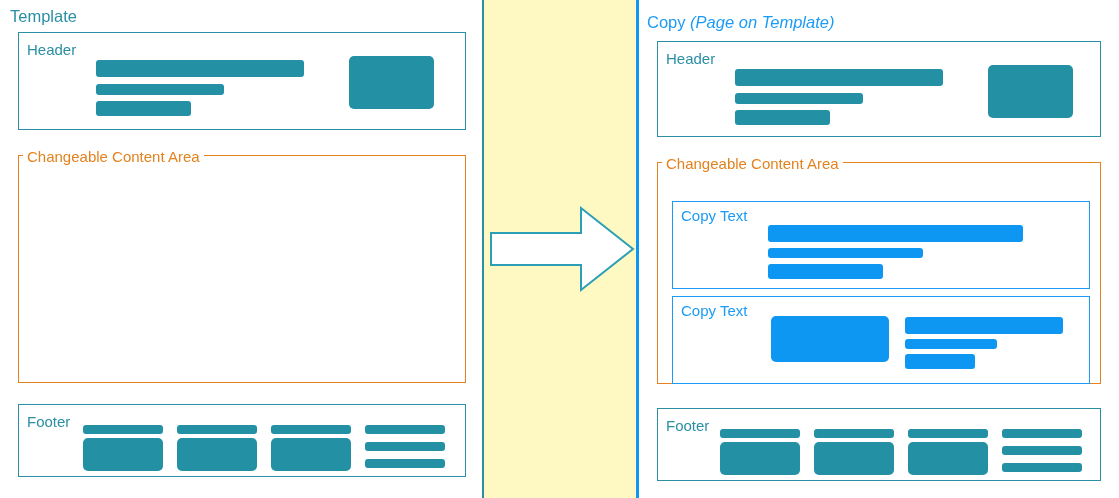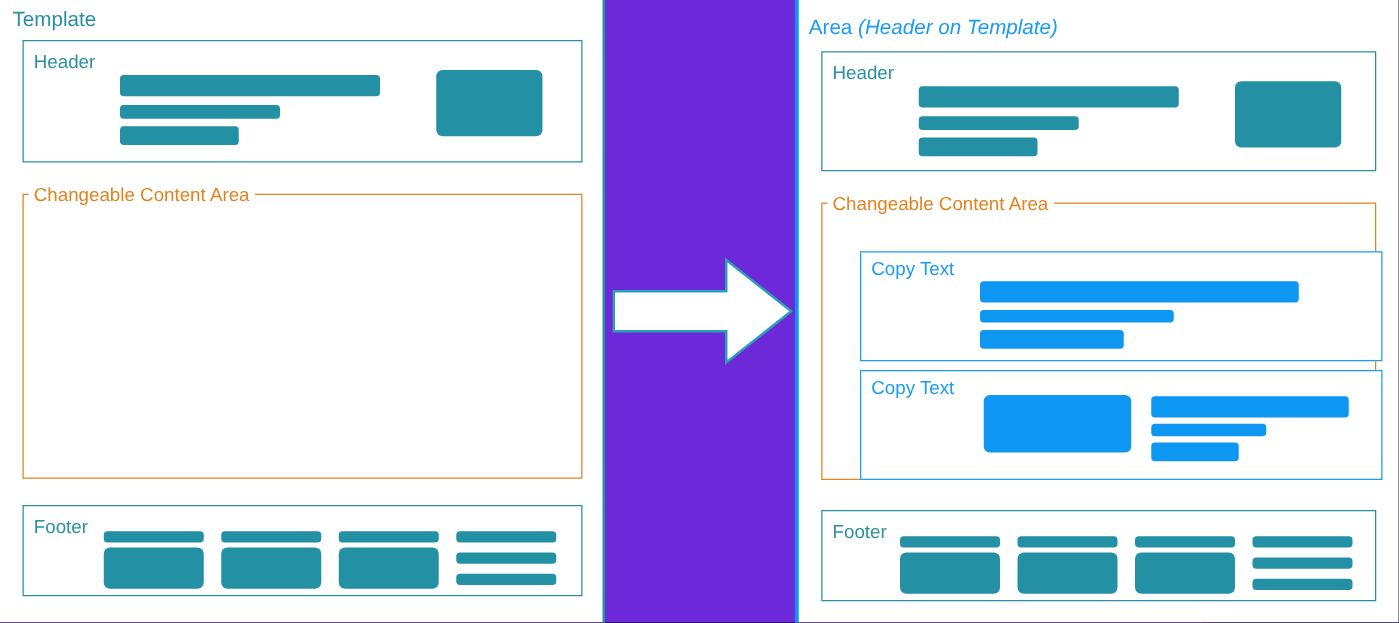--- a/index.html
+++ b/index.html
@@ -10,21 +10,21 @@
   body {
     width: 1119px;
     height: 498px;
     overflow: hidden;
     font-family: "Liberation Sans", sans-serif;
   }
   .stage {
     position: relative;
     width: 962px;
     height: 498px;
-    background: #6d28d9;
+    background: #fef9c3;
   }
 
   
   .panel {
     position: absolute;
     background: #ffffff;
     box-sizing: border-box;
   }
   .panel-template {
     left: 0px;
@@ -64,21 +64,21 @@
     font-style: italic;
   }
 
   
   .section {
     position: absolute;
     box-sizing: border-box;
     background: #ffffff;
   }
   .section-teal  { border: 1.5px solid #2b8fa3; }
-  .section-blue  { border: 1.5px solid #1b9bf5; margin-left: 16px; }
+  .section-blue  { border: 1.5px solid #1b9bf5; }
   .section-orange{ border: 1.5px solid #e3821e; text-align: right; }
 
   .section-label {
     position: absolute;
     font-size: 15px;
     line-height: 1;
     white-space: nowrap;
     background: #ffffff;
     padding: 0 4px;
   }
@@ -154,21 +154,21 @@
 
   <div class="arrow-wrap">
     <svg width="146" height="88" viewBox="0 0 146 88">
       <polygon points="2,28 92,28 92,3 144,44 92,85 92,60 2,60" fill="#ffffff" stroke="#2b9fb5" stroke-width="2"></polygon>
     </svg>
   </div>
 
   <div class="panel panel-page">
 
     <div class="panel-title title-page">
-      <span>Area </span><span class="ital">(Header on Template)</span>
+      <span>Copy </span><span class="ital">(Page on Template)</span>
     </div>
 
     <div class="section section-teal" style="left:18px; top:41px; width:444px; height:96px;">
       <div class="section-label lab-teal" style="left:4px; top:9px;">Header</div>
 
       <div class="bar bar-teal" style="left:77px; top:27px; width:208px; height:17px;"></div>
       <div class="bar bar-teal" style="left:77px; top:51px; width:128px; height:11px;"></div>
       <div class="bar bar-teal" style="left:77px; top:68px; width:95px; height:15px;"></div>
 
       <div class="block block-teal" style="left:330px; top:23px; width:85px; height:53px;"></div>

